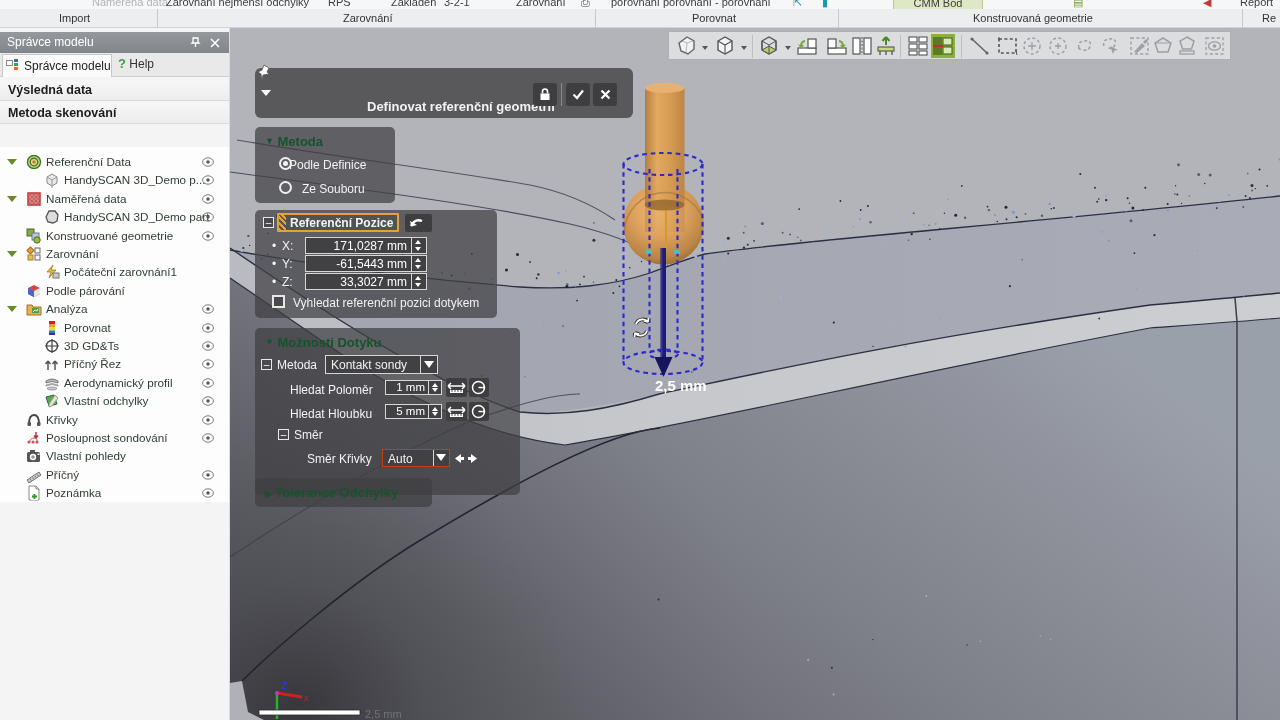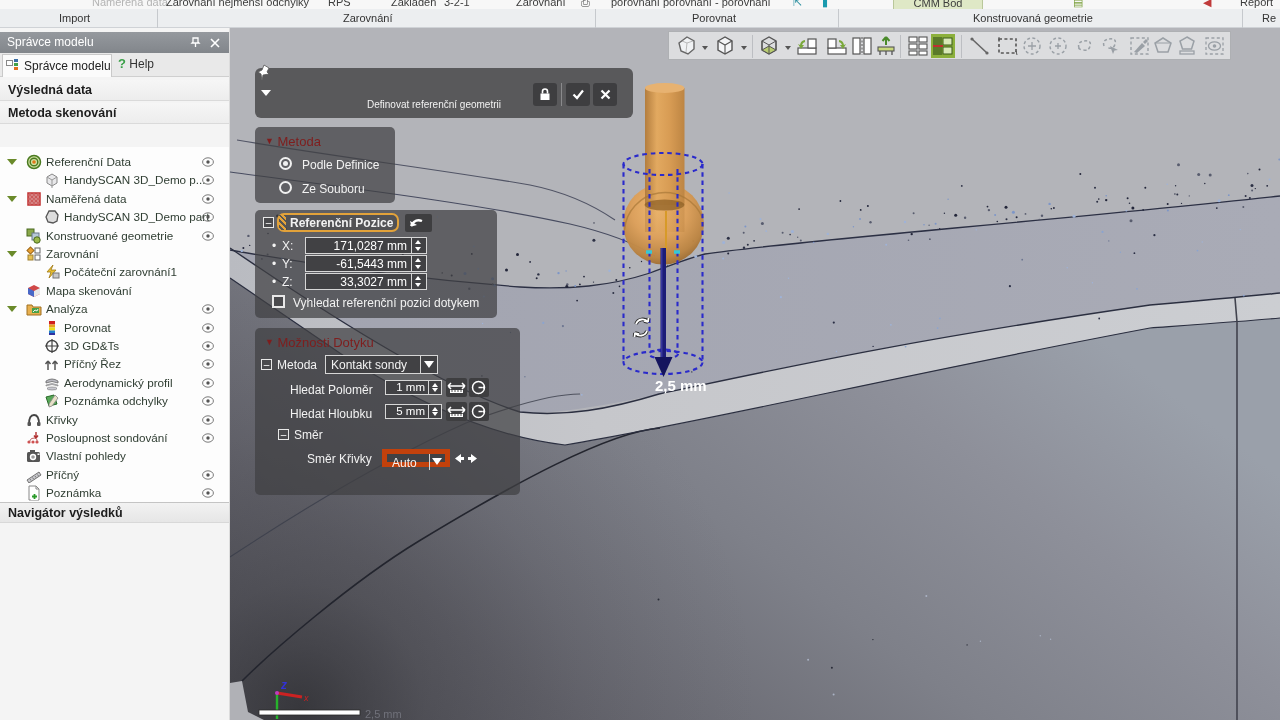--- a/index.html
+++ b/index.html
@@ -19,21 +19,21 @@
 .ti{position:absolute;height:18px;font-size:11.7px;color:#303e33;line-height:18px;white-space:nowrap}
 .eye{position:absolute;width:12px;height:12px;left:202px}
 .nav{position:absolute;left:0;top:474px;width:229px;height:21px;background:linear-gradient(#f2f2f2,#e6e6e6);border-top:1px solid #c4c4c4;border-bottom:1px solid #d8d8d8;font-size:12.5px;font-weight:bold;color:#1d1d1d;line-height:20px;padding-left:8px}
 
 .vp{position:absolute;left:230px;top:28px;width:1050px;height:692px;background:#b3b4b9;overflow:hidden}
 .tbar{position:absolute;left:438px;top:3px;width:563px;height:29px;background:#dcdddf;border:1px solid #aeb0b3}
 
 .dpan{position:absolute;background:rgba(64,64,66,0.72);border-radius:5px;color:#f2f2f2}
 .dtitle{position:absolute;left:25px;top:40px;width:378px;height:50px;background:rgba(66,66,68,0.8);border-radius:6px;color:#fff}
 .dbtn{position:absolute;width:24px;height:23px;background:#3e3e40;border-radius:3px;color:#fff;text-align:center}
-.hdr{font-weight:normal;font-size:13px;color:#7f1d1d;white-space:nowrap}
+.hdr{font-weight:bold;font-size:13px;color:#14532d;white-space:nowrap}
 .lbl{font-size:12px;white-space:nowrap}
 .inp{position:absolute;background:#414144;border:1px solid #d6d6d6;color:#fff;font-size:12px;text-align:right;white-space:nowrap}
 .spin{position:absolute;width:15px;background:#414144;border:1px solid #d6d6d6;border-left:none}
 .spin:before{content:"";position:absolute;left:3px;top:2px;border:3.5px solid transparent;border-bottom:4px solid #fff;border-top:none}
 .spin:after{content:"";position:absolute;left:3px;bottom:2px;border:3.5px solid transparent;border-top:4px solid #fff;border-bottom:none}
 .mbox{position:absolute;width:11px;height:11px;border:1px solid #e8e8e8;background:#4a4a4d;color:#fff;font-size:10px;line-height:9px;text-align:center}
 .ibtn{position:absolute;height:19px;background:#3e3e40;border-radius:2px}
 </style></head><body>
 
 <div class="r1">
@@ -153,21 +153,21 @@
 <svg style="position:absolute;left:44px;top:117.4px" width="16" height="16" viewBox="0 0 16 16">
         <path d="M9 1L3 8h4l-2 6 7-8H7z" fill="#e8c030" stroke="#a07818" stroke-width="0.8"></path>
         <rect x="9" y="9" width="6" height="5" fill="#c8c8c8" stroke="#777"></rect>
       </svg>
 <div class="ti" style="left:64px;top:116.4px">Počáteční zarovnání1</div>
 <svg style="position:absolute;left:26px;top:135.8px" width="16" height="16" viewBox="0 0 16 16">
         <path d="M2 5l6-3 6 3v6l-6 3-6-3z" fill="#d04848"></path>
         <path d="M2 5l6 3v6l-6-3z" fill="#4868c8"></path>
         <path d="M14 5l-6 3v6l6-3z" fill="#e8e8e8"></path>
       </svg>
-<div class="ti" style="left:46px;top:134.8px">Mapa skenování</div>
+<div class="ti" style="left:46px;top:134.8px">Podle párování</div>
 <div style="position:absolute;left:7px;top:159.20000000000002px;border:5px solid transparent;border-top:6px solid #6a8a2a"></div>
 <svg style="position:absolute;left:26px;top:154.20000000000002px" width="16" height="16" viewBox="0 0 16 16">
         <path d="M1 4h5l1 2h8v8H1z" fill="#e8b050" stroke="#a07020"></path>
         <rect x="6" y="7" width="7" height="5" fill="#48a048"></rect>
         <path d="M7 11l2-2 2 1 1-2" stroke="#fff" stroke-width="0.9" fill="none"></path>
       </svg>
 <div class="ti" style="left:46px;top:153.20000000000002px">Analýza</div>
 <svg class="eye" style="top:156.20000000000002px" viewBox="0 0 12 12">
         <ellipse cx="6" cy="6" rx="5.4" ry="4.2" fill="none" stroke="#7a7a7a" stroke-width="1"></ellipse>
         <circle cx="6" cy="6" r="1.7" fill="#555"></circle>
@@ -209,21 +209,21 @@
       </svg>
 <div class="ti" style="left:64px;top:226.80000000000004px">Aerodynamický profil</div>
 <svg class="eye" style="top:229.80000000000004px" viewBox="0 0 12 12">
         <ellipse cx="6" cy="6" rx="5.4" ry="4.2" fill="none" stroke="#7a7a7a" stroke-width="1"></ellipse>
         <circle cx="6" cy="6" r="1.7" fill="#555"></circle>
       </svg>
 <svg style="position:absolute;left:44px;top:246.20000000000005px" width="16" height="16" viewBox="0 0 16 16">
         <path d="M2 4l8-2 3 9-8 2z" fill="#58a858" stroke="#2a6a2a"></path>
         <path d="M11 2l3 3-6 8-3 1 0-3z" fill="#e8e0c8" stroke="#888" stroke-width="0.8"></path>
       </svg>
-<div class="ti" style="left:64px;top:245.20000000000005px">Poznámka odchylky</div>
+<div class="ti" style="left:64px;top:245.20000000000005px">Vlastní odchylky</div>
 <svg class="eye" style="top:248.20000000000005px" viewBox="0 0 12 12">
         <ellipse cx="6" cy="6" rx="5.4" ry="4.2" fill="none" stroke="#7a7a7a" stroke-width="1"></ellipse>
         <circle cx="6" cy="6" r="1.7" fill="#555"></circle>
       </svg>
 <svg style="position:absolute;left:26px;top:264.6px" width="16" height="16" viewBox="0 0 16 16">
         <path d="M3 12 Q3 3 8 3 Q13 3 13 12" stroke="#444" stroke-width="1.8" fill="none"></path>
         <rect x="1.5" y="10" width="3.5" height="4" rx="1" fill="#555"></rect>
         <rect x="11" y="10" width="3.5" height="4" rx="1" fill="#555"></rect>
       </svg>
 <div class="ti" style="left:46px;top:263.6px">Křivky</div>
@@ -265,21 +265,20 @@
         <path d="M10 1v3h3" fill="none" stroke="#888"></path>
         <rect x="5" y="8" width="7" height="7" fill="#fff"></rect>
         <path d="M8.5 9v5M6 11.5h5" stroke="#2a9a2a" stroke-width="1.8"></path>
       </svg>
 <div class="ti" style="left:46px;top:337.19999999999993px">Poznámka</div>
 <svg class="eye" style="top:340.19999999999993px" viewBox="0 0 12 12">
         <ellipse cx="6" cy="6" rx="5.4" ry="4.2" fill="none" stroke="#7a7a7a" stroke-width="1"></ellipse>
         <circle cx="6" cy="6" r="1.7" fill="#555"></circle>
       </svg>
  </div>
- <div class="nav">Navigátor výsledků</div>
 </div>
 
 <div class="vp">
 <svg width="1050" height="692" viewBox="0 0 1050 692">
 <defs>
 <linearGradient id="low" x1="0" y1="1" x2="1" y2="0.45">
  <stop offset="0" stop-color="#54545c"></stop>
           <stop offset="0.25" stop-color="#64646c"></stop>
  <stop offset="0.55" stop-color="#7e8089"></stop>
           <stop offset="0.8" stop-color="#8e909a"></stop>
@@ -699,47 +698,47 @@
         <ellipse cx="11.5" cy="12" rx="6" ry="4.2" fill="none" stroke="#9aa0a6" stroke-width="1.3"></ellipse>
         <circle cx="11.5" cy="12" r="1.8" fill="#9aa0a6"></circle>
       </svg>
     </div>
 
 <div class="dtitle">
  <svg width="17" height="17" style="position:absolute;left:2px;top:-5px" viewBox="0 0 17 17">
         <path d="M7 2l5 3-2 4 2 2-6 1-1 6-1-7-3-2 4-2z" fill="#fff" stroke="#555" stroke-width="0.8"></path>
       </svg>
  <div style="position:absolute;left:6px;top:22px;border:5px solid transparent;border-top:6px solid #fff"></div>
- <div style="position:absolute;left:112px;top:31px;font-size:10px;font-weight:normal;color:#f2f2f2">Definovat referenční geometrii</div>
+ <div style="position:absolute;left:112px;top:31px;font-size:13px;font-weight:bold;color:#f2f2f2">Definovat referenční geometrii</div>
  <div class="dbtn" style="left:278px;top:15px"><svg width="12" height="13" viewBox="0 0 12 13" style="margin-top:5px">
           <rect x="1.5" y="5.5" width="9" height="6.5" fill="#fff"></rect>
           <path d="M3.5 5.5 V3.5 a2.5 2.5 0 0 1 5 0 V5.5" stroke="#fff" stroke-width="1.6" fill="none"></path>
         </svg></div>
  <div style="position:absolute;left:306px;top:15px;width:1px;height:23px;background:#8a8a8c"></div>
  <div class="dbtn" style="left:311px;top:15px"><svg width="13" height="11" viewBox="0 0 13 11" style="margin-top:6px">
           <path d="M1.5 5.5l3.5 3.5 6-7.5" stroke="#fff" stroke-width="2.2" fill="none"></path>
         </svg></div>
  <div class="dbtn" style="left:338px;top:15px"><svg width="11" height="11" viewBox="0 0 11 11" style="margin-top:6px">
           <path d="M1.5 1.5l8 8M9.5 1.5l-8 8" stroke="#fff" stroke-width="2.2"></path>
         </svg></div>
 </div>
 
 <div class="dpan" style="left:25px;top:99px;width:140px;height:76px">
  <div class="hdr" style="position:absolute;left:10px;top:7px"><span style="font-size:9px;vertical-align:2px">▼</span> Metoda</div>
  <div style="position:absolute;left:24px;top:30px;width:13px;height:13px;border:2px solid #f0f0f0;border-radius:50%">
         <div style="position:absolute;left:2px;top:2px;width:5px;height:5px;background:#f0f0f0;border-radius:50%"></div>
       </div>
- <div class="lbl" style="position:absolute;left:47px;top:31px">Podle Definice</div>
+ <div class="lbl" style="position:absolute;left:34px;top:31px">Podle Definice</div>
  <div style="position:absolute;left:24px;top:54px;width:13px;height:13px;border:2px solid #f0f0f0;border-radius:50%"></div>
  <div class="lbl" style="position:absolute;left:47px;top:55px">Ze Souboru</div>
 </div>
 
 <div class="dpan" style="left:25px;top:182px;width:242px;height:108px">
  <div class="mbox" style="left:8px;top:7px">–</div>
- <div style="position:absolute;left:22px;top:3px;width:122px;height:19px;border:2px solid #e2a23a;border-radius:7px;background:rgba(40,40,40,0.25)">
+ <div style="position:absolute;left:22px;top:3px;width:122px;height:19px;border:2px solid #e2a23a;border-radius:1px;background:rgba(40,40,40,0.25)">
    <div style="position:absolute;left:0;top:0;width:7px;height:15px;background:repeating-linear-gradient(45deg,#e2a23a 0,#e2a23a 2px,#555 2px,#555 4px)"></div>
    <div class="lbl" style="position:absolute;left:11px;top:1px;font-weight:bold">Referenční Pozice</div>
  </div>
  <div style="position:absolute;left:150px;top:4px;width:27px;height:18px;background:#3e3e40;border-radius:2px">
    <svg width="19" height="12" viewBox="0 0 19 12" style="margin:3px 0 0 4px">
           <path d="M2 9 Q6 1 13 4" stroke="#fff" stroke-width="2.4" fill="none"></path>
           <path d="M1 4l1.5 5.5L8 8z" fill="#fff"></path>
         </svg>
  </div>
  <div class="lbl" style="position:absolute;left:17px;top:29px">•</div>
@@ -790,26 +789,29 @@
           <path d="M5 10v2M8 10v2M11 10v2M14 10v2" stroke="#555" stroke-width="1"></path>
         </svg></div>
  <div class="ibtn" style="left:214px;top:74px;width:20px"><svg width="15" height="15" viewBox="0 0 15 15" style="margin:2px 0 0 2px">
           <circle cx="7.5" cy="7.5" r="6" fill="none" stroke="#fff" stroke-width="1.5"></circle>
           <path d="M7.5 7.5h4" stroke="#fff" stroke-width="1.5"></path>
           <path d="M11 7.5l2-1.5v3z" fill="#fff"></path>
         </svg></div>
  <div class="mbox" style="left:23px;top:101px">–</div>
  <div class="lbl" style="position:absolute;left:39px;top:100px">Směr</div>
  <div class="lbl" style="position:absolute;left:52px;top:124px">Směr Křivky</div>
- <div style="position:absolute;left:127px;top:121px;width:68px;height:18px;background:#414144;border:5px solid #c2410c">
+ <div style="position:absolute;left:127px;top:121px;width:68px;height:18px;background:#414144;border:1px solid #c2410c">
    <div class="lbl" style="position:absolute;left:5px;top:2px">Auto</div>
    <div style="position:absolute;right:0;top:0;width:16px;height:16px;border-left:1px solid #d6d6d6">
           <div style="position:absolute;left:2px;top:4px;border:5px solid transparent;border-top:7px solid #fff"></div>
         </div>
  </div>
  <div style="position:absolute;left:200px;top:123px">
   <svg width="22" height="13" viewBox="0 0 22 13">
           <path d="M0 6.5 l6-4.5 v3 h3 v3 h-3 v3 z" fill="#fff"></path>
           <path d="M22 6.5 l-6-4.5 v3 h-3 v3 h3 v3 z" fill="#fff"></path>
         </svg>
  </div>
 </div>
 
+<div class="dpan" style="left:25px;top:450px;width:177px;height:29px">
+ <div class="hdr" style="position:absolute;left:10px;top:7px"><span style="font-size:9px">▶</span> Tolerance Odchylky</div>
+</div>
 </div>
 </body></html>

